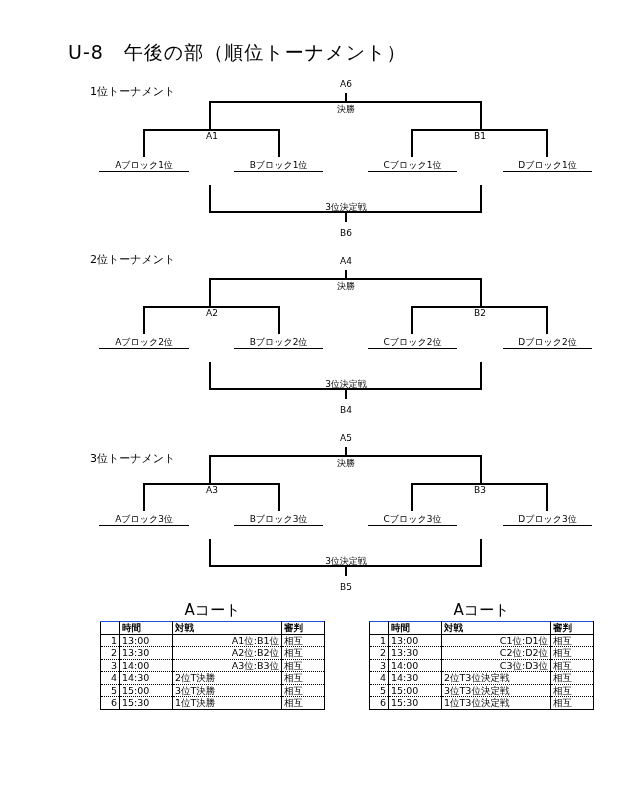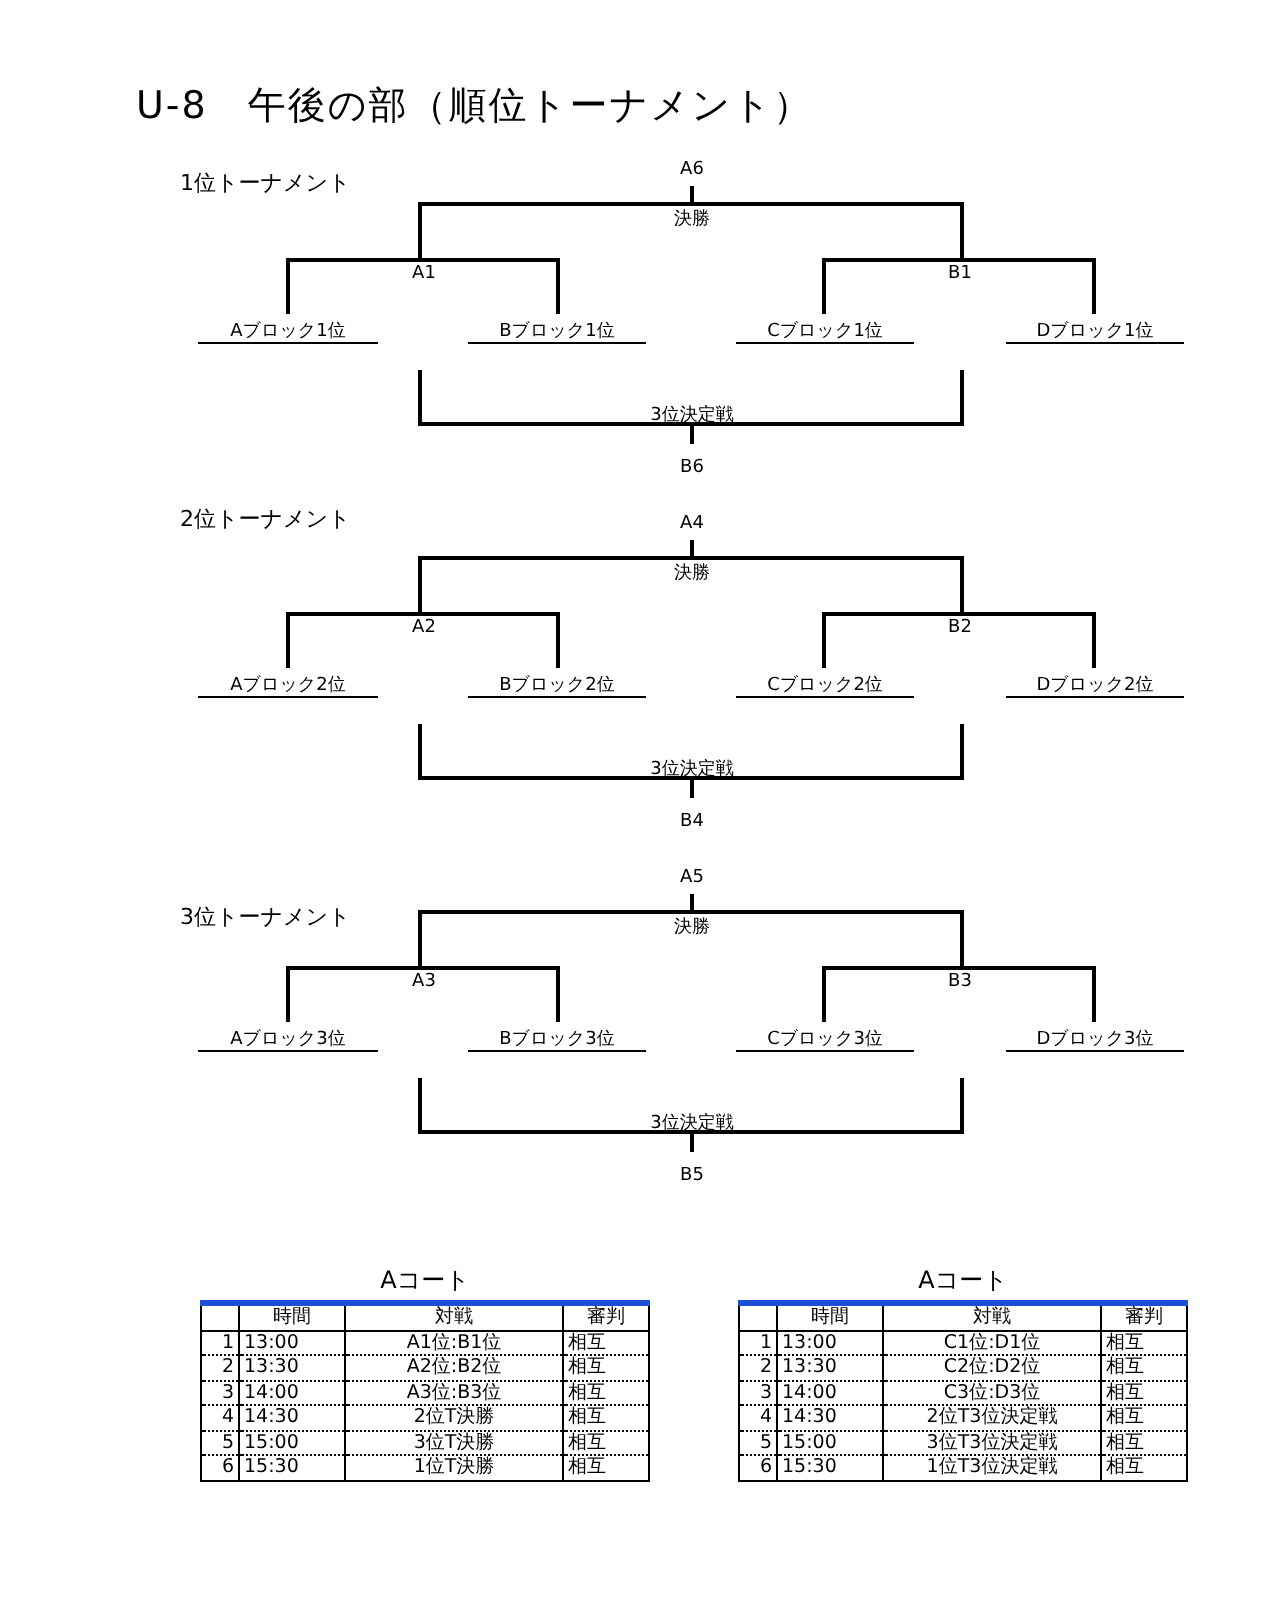--- a/index.html
+++ b/index.html
@@ -2,32 +2,32 @@
 <html><head>
 <meta charset="utf-8">
 <style>
   html,body{margin:0;padding:0;background:#fff;}
   body{width:640px;height:802px;position:relative;overflow:hidden;font-family:"DejaVu Sans","Liberation Sans",sans-serif;color:#000;}
   .title{position:absolute;left:68px;top:40px;font-size:19px;letter-spacing:1px;white-space:nowrap;}
   .sec-title{position:absolute;left:90px;font-size:11px;white-space:nowrap;}
   svg.bracket{position:absolute;left:0;width:640px;height:175px;overflow:visible;}
   svg text{font-family:"DejaVu Sans","Liberation Sans",sans-serif;font-size:9px;fill:#000;}
   .court{position:absolute;top:601px;}
-  .court-title{text-align:center;font-size:12px;margin-bottom:1px;margin-top:31px;}
+  .court-title{text-align:center;font-size:15px;margin-bottom:1px;}
   table.sched{border-collapse:collapse;font-size:9.5px;}
   table.sched th,table.sched td{border-left:1px solid #000;border-right:1px solid #000;padding:0 2px;height:11.5px;line-height:11.5px;white-space:nowrap;}
-  table.sched th{border-top:3px solid #1d4ed8;border-bottom:1px solid #000;font-weight:normal;text-align:center;}
+  table.sched th{border-top:1px solid #1d4ed8;border-bottom:1px solid #000;font-weight:bold;text-align:left;}
   table.sched td{border-bottom:1px dotted #000;}
   table.sched tr:last-child td{border-bottom:1px solid #000;}
   td.no{width:14px;text-align:right;}
   td.time{width:48px;}
   td.match{width:104px;}
   td.ref{width:38px;}
-  .m-split{display:flex;justify-content:center;}
-  .m-center{text-align:center;}
+  .m-split{display:flex;justify-content:flex-end;}
+  .m-center{text-align:left;}
 </style>
 </head>
 <body>
 
 <div class="title">U-8　午後の部（順位トーナメント）</div>
 
 <div>
   <div class="sec-title" style="top:84px">1位トーナメント</div>
   <svg class="bracket" style="top:77px">
       <text x="346" y="10" text-anchor="middle">A6</text>

